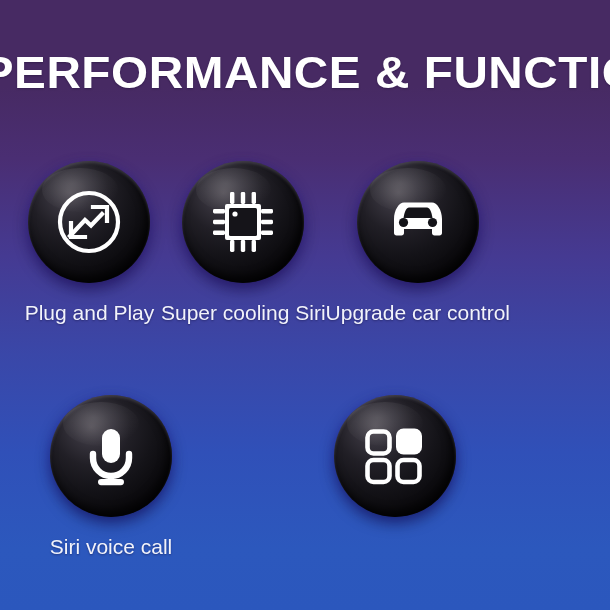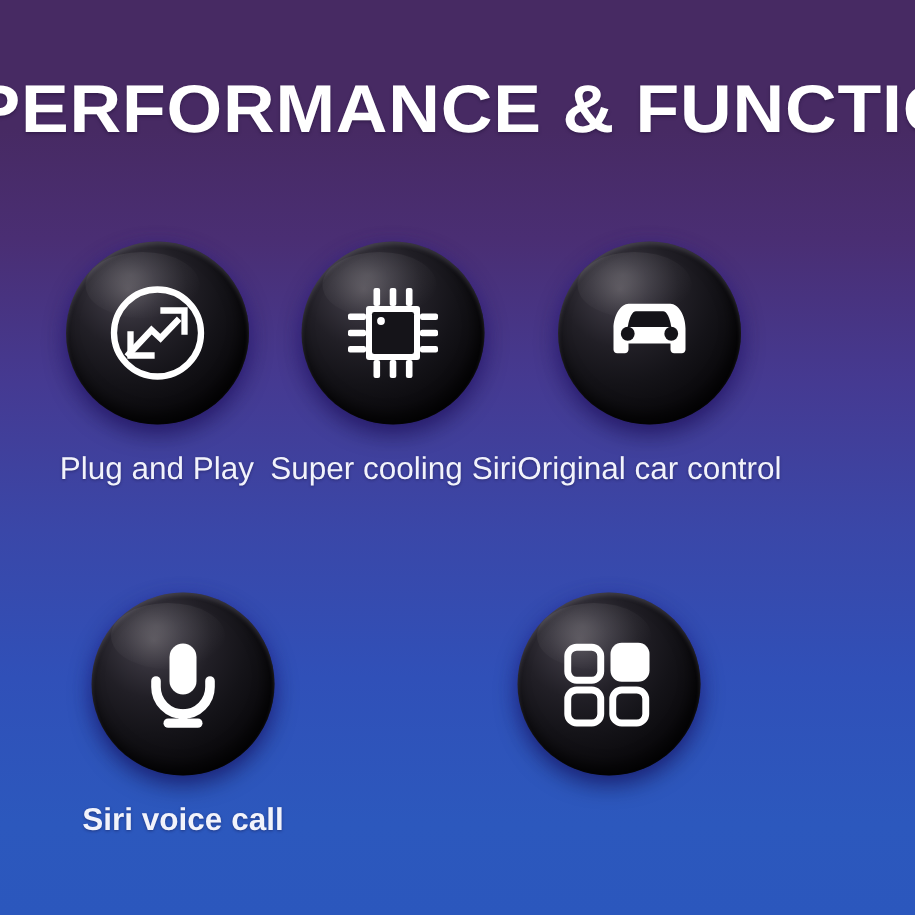--- a/index.html
+++ b/index.html
@@ -39,29 +39,29 @@
     white-space: nowrap;
     transform: scaleX(1.06);
     transform-origin: 50% 50%;
     text-shadow: 0 1px 2px rgba(20,8,40,0.35);
     user-select: none;
   }
 
   
   .row {
     position: absolute;
-    left: 15px;
+    left: 4px;
     width: 506px;
     display: flex;
     justify-content: space-between;
     padding: 0 22px;
     box-sizing: border-box;
   }
   #row-1 { top: 158px; }
-  #row-2 { top: 392px; font-weight: bold; }
+  #row-2 { top: 392px; }
 
   .feature {
     width: 186px;
     display: flex;
     flex-direction: column;
     align-items: center;
   }
   .feature:nth-child(1) { margin-left: -8px; }
   .feature:nth-child(3) { margin-right: -22px; }
 
@@ -219,21 +219,21 @@
                        C23 49.4 21.9 50.5 20.5 50.5 L15.5 50.5
                        C14.1 50.5 13 49.4 13 48 Z" fill="#ffffff"></path>
               <path d="M22.5 33 C23.5 26.5 25.5 22.5 28 22.5 L46 22.5
                        C48.5 22.5 50.5 26.5 51.5 33 Z" fill="#141318"></path>
               <circle cx="22.5" cy="37.5" r="4.6" fill="#141318"></circle>
               <circle cx="51.5" cy="37.5" r="4.6" fill="#141318"></circle>
             </svg>
           </span>
         </div>
       </div>
-      <div class="caption">Original car control</div>
+      <div class="caption">Upgrade car control</div>
     </div>
 
   </div>
 
   <div class="row" id="row-2">
 
     <div class="feature">
       <div class="orb-wrap">
         <div class="orb-glow"></div>
         <div class="orb">

